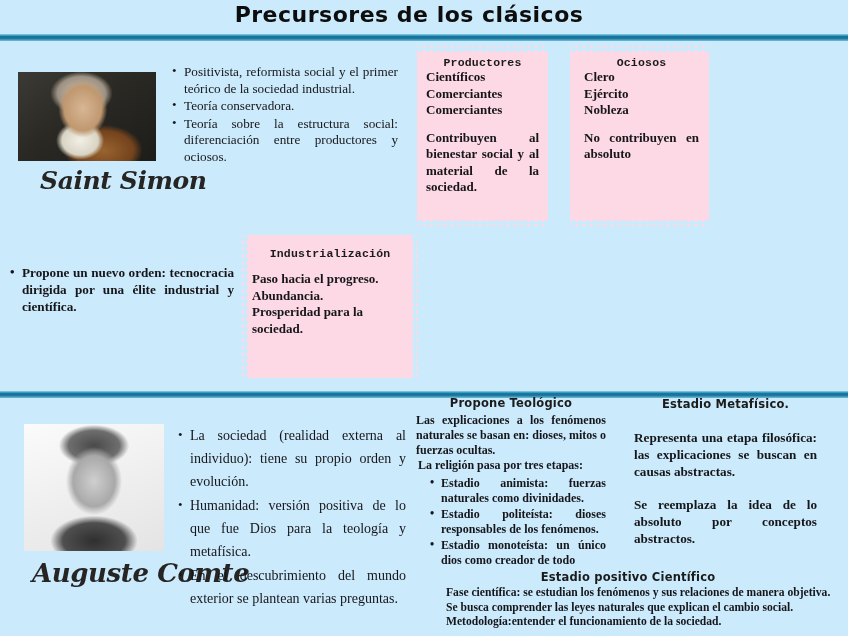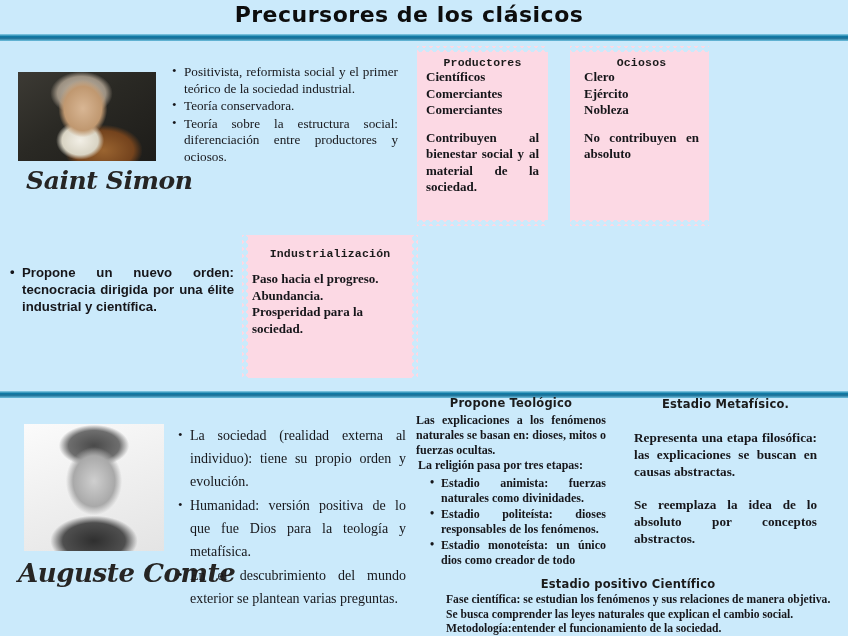--- a/index.html
+++ b/index.html
@@ -54,20 +54,21 @@
 
   
   .person-name{
     position:absolute;
     font-family:"DejaVu Serif", serif;
     font-style:italic;
     font-weight:700;
     color:#262524;
     letter-spacing:-.4px;
     white-space:nowrap;
+    margin-left:14px;
   }
   #name-saint-simon{left:26px;top:166px;font-size:25px;}
   #name-auguste-comte{left:18px;top:558px;font-size:26px;}
 
   
   .bullets{
     position:absolute;
     list-style:none;
     margin:0;padding:0;
     font-family:"Liberation Serif", serif;
@@ -83,21 +84,21 @@
   .bullets li:before{
     content:"\2022";
     position:absolute;left:0;top:-1px;
     font-size:13px;
   }
   #bullets-saint-simon{left:172px;top:64px;width:226px;font-size:13.2px;line-height:16.6px;}
   #bullets-comte{left:178px;top:424px;width:228px;font-size:14px;line-height:23px;}
 
   .lone-bullet{
     position:absolute;
-    font-family:Liberation Sans, sans-serif;
+    font-family:Liberation Serif, serif;
     font-weight:700;
     color:#16161a;
     text-align:justify;
     padding-left:12px;
   }
   #bullet-nuevo-orden{left:10px;top:265px;width:212px;font-size:13.2px;line-height:16.8px;}
   #bullet-nuevo-orden:before{
     content:"\2022";
     position:absolute;left:0;top:-1px;font-size:13px;
   }
@@ -185,21 +186,21 @@
   #col-teologico ul li{
     position:relative;padding-left:11px;text-align:justify;margin-bottom:1px;
   }
   #col-teologico ul li:before{
     content:"\2022";position:absolute;left:0;top:-1px;font-size:12px;
   }
 
   #col-metafisico{left:634px;top:396px;width:183px;font-size:13.2px;line-height:17px;}
   #col-metafisico .para{text-align:justify;margin-top:16px;}
 
-  #col-positivo{left:418px;top:570px;width:420px;margin-top:7px;}
+  #col-positivo{left:418px;top:570px;width:420px;}
   #col-positivo .lines{font-size:11.6px;line-height:14.5px;padding-left:28px;}
 
 </style>
 </head>
 <body>
 
 <div class="page">
 
   <div class="title">Precursores de los clásicos</div>
 

